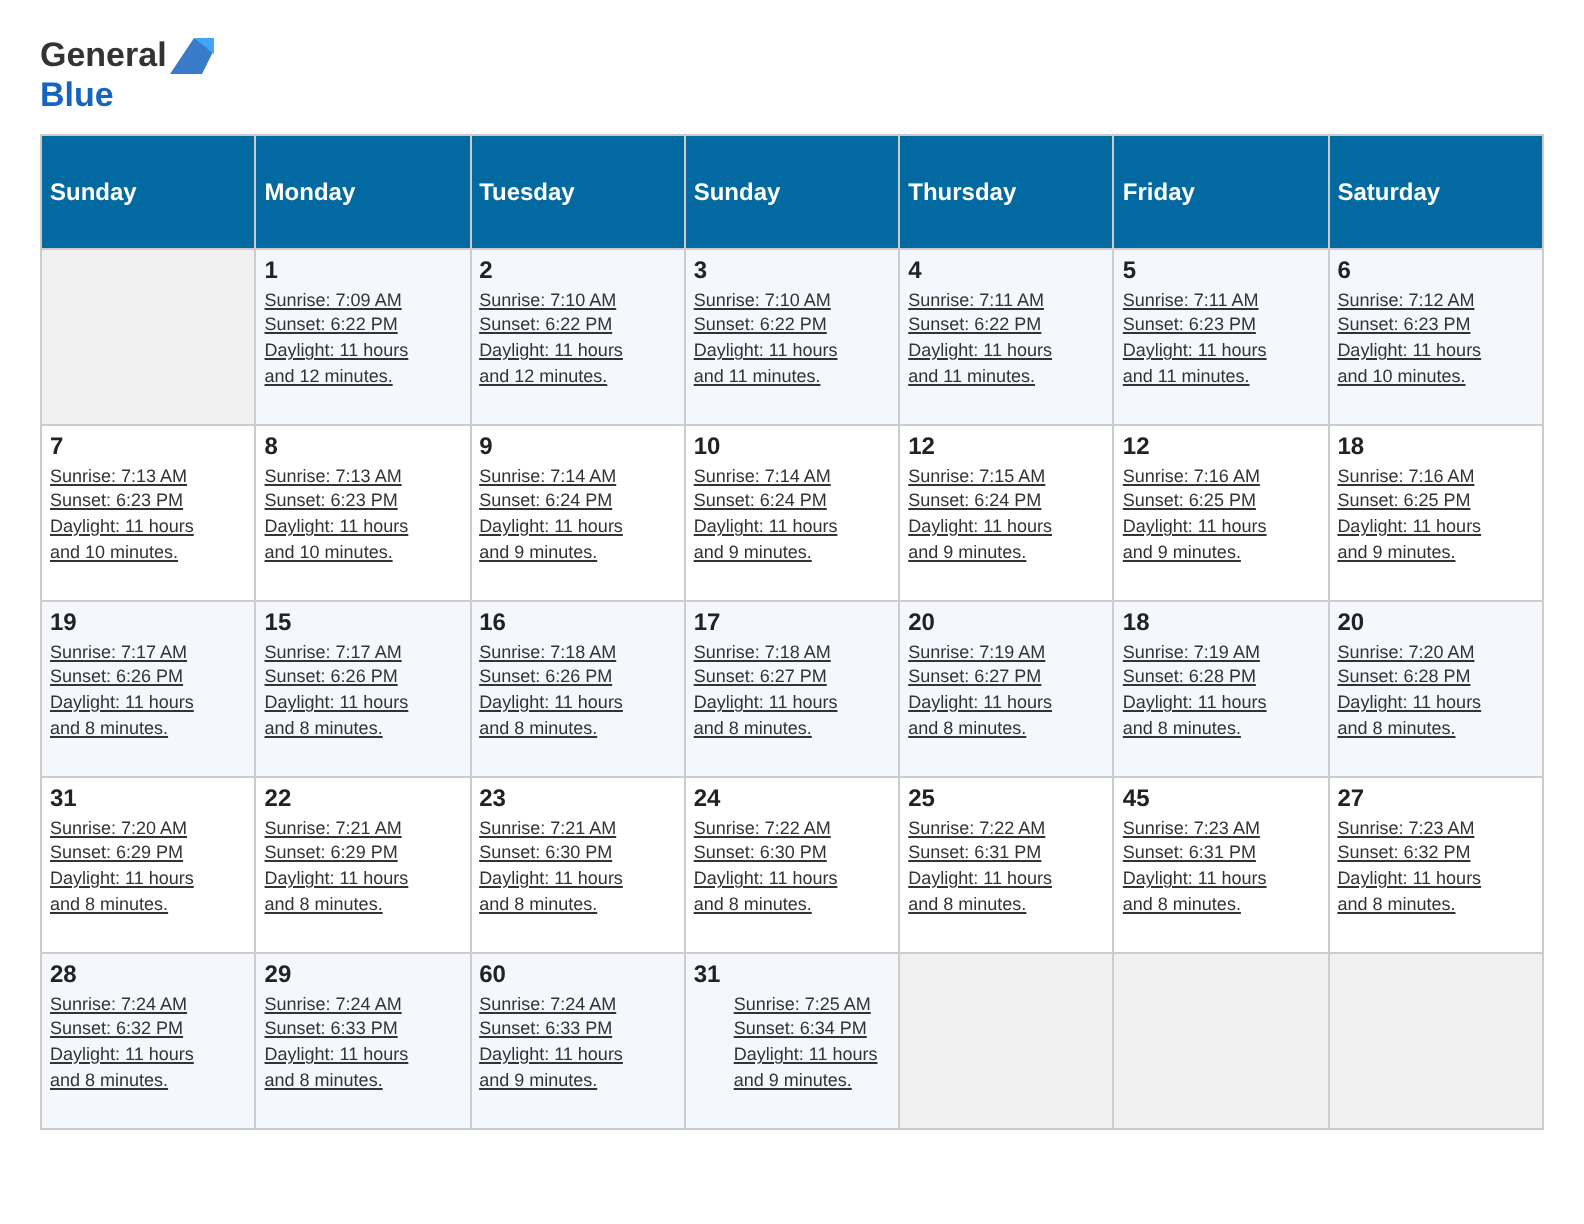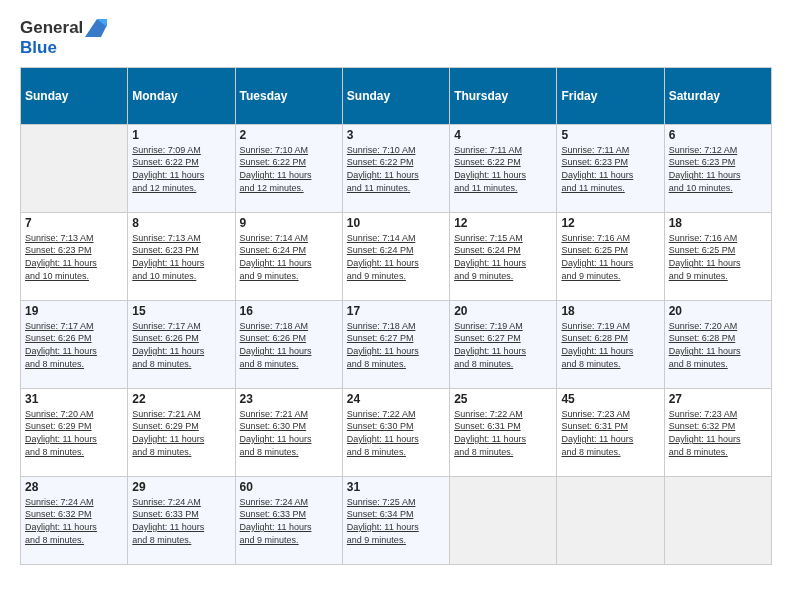--- a/index.html
+++ b/index.html
@@ -336,21 +336,21 @@
           </td>
           <td>
             <span class="day-num">60</span>
             <div class="day-info" style="white-space: pre-line;">Sunrise: 7:24 AM
 Sunset: 6:33 PM
 Daylight: 11 hours
 and 9 minutes.</div>
           </td>
           <td>
             <span class="day-num">31</span>
-            <div class="day-info" style="white-space: pre-line;">Sunrise: 7:25 AM
+            <div class="day-info" style="white-space: pre-line; margin-left: 20px;">Sunrise: 7:25 AM
 Sunset: 6:34 PM
 Daylight: 11 hours
 and 9 minutes.</div>
           </td>
           <td class="empty-cell"></td>
           <td class="empty-cell"></td>
           <td class="empty-cell"></td>
         </tr>
       </tbody>
   </table>

